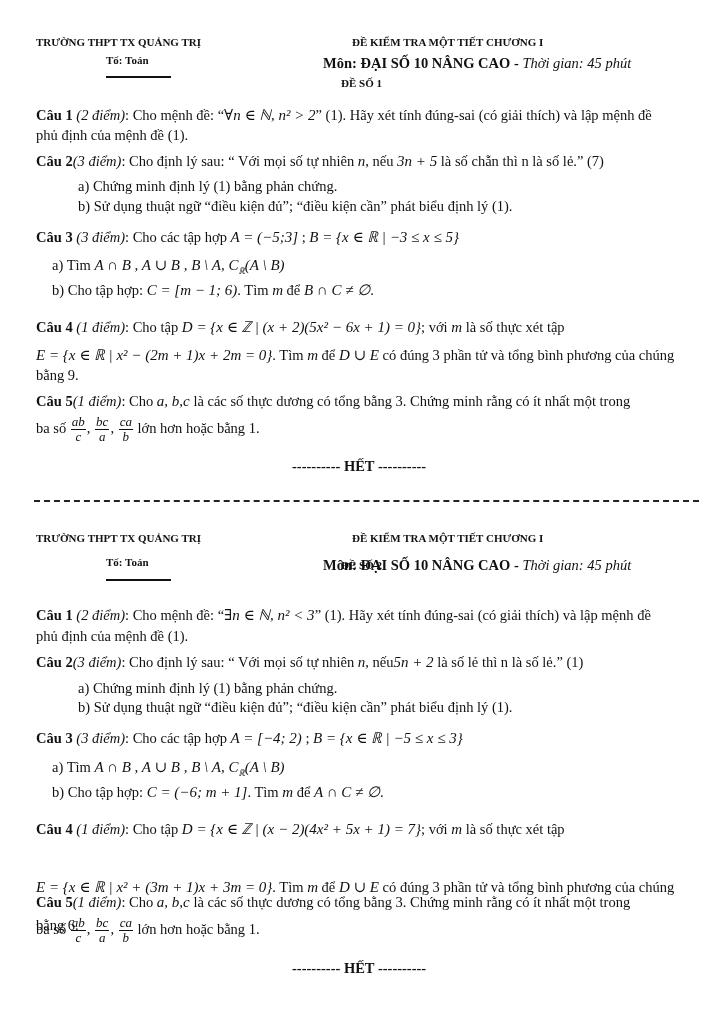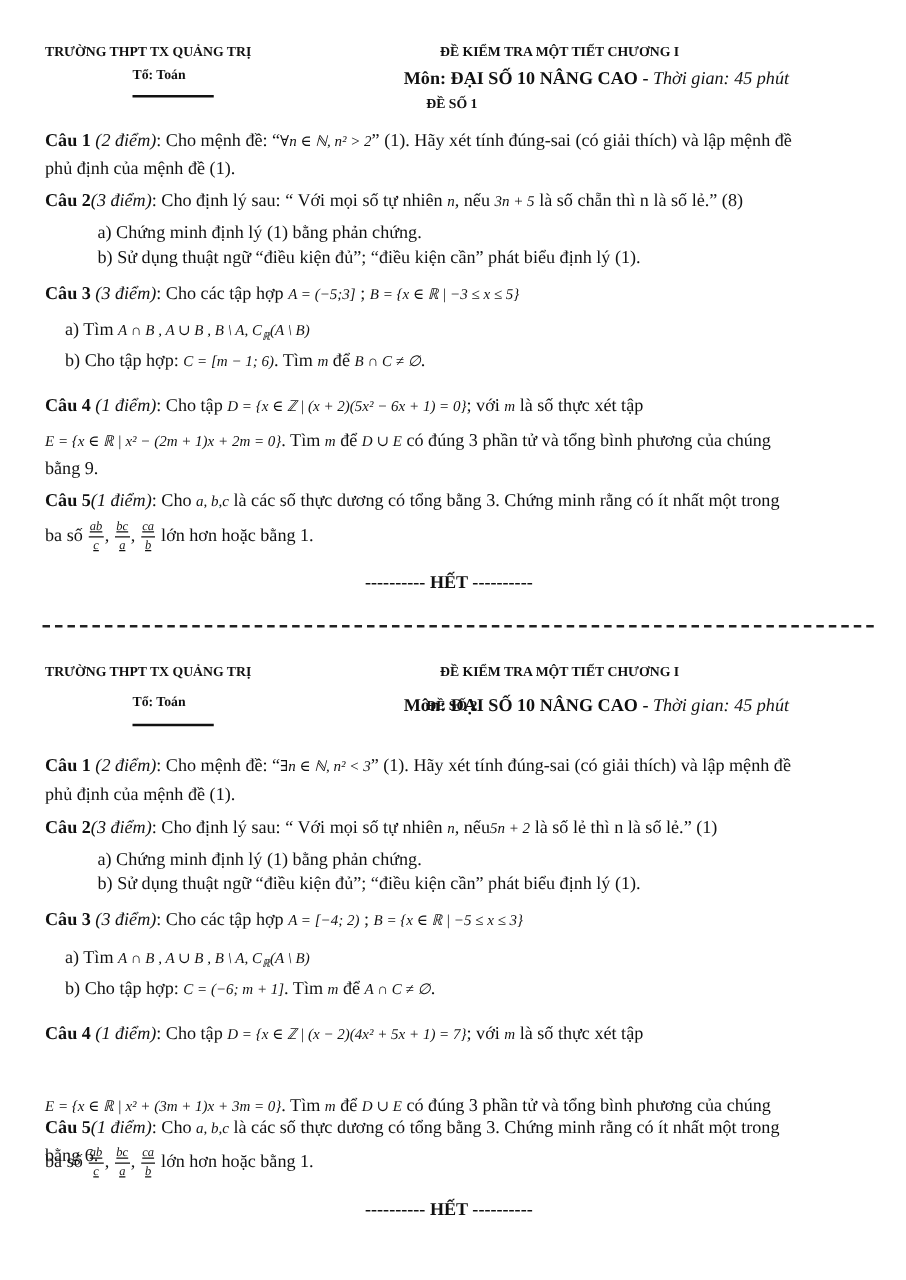--- a/index.html
+++ b/index.html
@@ -4,25 +4,25 @@
 <style>
   html, body { margin: 0; padding: 0; background: #ffffff; }
   body {
     width: 725px; height: 1024px; position: relative; overflow: hidden;
     font-family: "Liberation Serif", "DejaVu Serif", serif;
     color: #111; font-size: 14.5px;
   }
   .abs { position: absolute; white-space: nowrap; }
   .b { font-weight: bold; }
   .i { font-style: italic; }
-  .math { font-style: italic; font-size: 12px; }
+  .math { font-style: italic; font-size: 15px; }
   .hdr { font-weight: bold; font-size: 11px; }
   .ul { }
   .rule { position: absolute; height: 1.5px; background: #111; }
-  .frac { display: inline-block; vertical-align: middle; text-align: center; font-style: italic; font-size: 10px; line-height: 14px; margin: 0 1px; text-decoration: underline; }
+  .frac { display: inline-block; vertical-align: middle; text-align: center; font-style: italic; font-size: 13px; line-height: 14px; margin: 0 1px; }
   .frac .num { display: block; border-bottom: 1px solid #111; padding: 0 1px; }
   .frac .den { display: block; }
   .sep { position: absolute; left: 34px; width: 665px; top: 500px; border-top: 2px dashed #222; height: 0; }
 </style>
 </head>
 <body>
 
 <div>
   <div class="abs hdr" style="left:36px;top:36px;">TRƯỜNG THPT TX QUẢNG TRỊ</div>
   <div class="abs hdr" style="left:106px;top:54px;">Tổ: Toán</div>
@@ -34,21 +34,21 @@
   </div>
   <div class="abs hdr ul" style="left:341px;top:77px;">ĐỀ SỐ 1</div>
 
   <div class="abs" style="left:36px;top:104px;">
     <span class="b">Câu 1</span>
     <span class="i">(2 điểm)</span><span>:  Cho mệnh đề: “</span><span class="math">∀n ∈ ℕ, n² &gt; 2</span><span>”  (1). Hãy xét tính đúng-sai (có giải thích) và lập mệnh đề</span>
   </div>
   <div class="abs" style="left:36px;top:127px;">phủ định của mệnh đề (1).</div>
 
   <div class="abs" style="left:36px;top:153px;">
-    <span class="b">Câu 2</span><span class="i">(3  điểm)</span><span>: Cho định lý sau: “ Với mọi số tự nhiên </span><span class="math">n</span><span>, nếu </span><span class="math">3n + 5</span><span> là số chẵn thì n là số lẻ.” (8)</span>
+    <span class="b">Câu 2</span><span class="i">(3  điểm)</span><span>: Cho định lý sau: “ Với mọi số tự nhiên </span><span class="math">n</span><span>, nếu </span><span class="math">3n + 5</span><span> là số chẵn thì n là số lẻ.” (7)</span>
   </div>
   <div class="abs" style="left:78px;top:178px;">a)  Chứng minh định lý (1) bằng phản chứng.</div>
   <div class="abs" style="left:78px;top:198px;">b)  Sử dụng thuật ngữ “điều kiện đủ”; “điều kiện cần” phát biểu định lý  (1).</div>
 
   <div class="abs" style="left:36px;top:226px;">
     <span class="b">Câu 3</span>
     <span class="i">(3 điểm)</span><span>: Cho các tập hợp </span><span class="math">A = (−5;3]</span><span> ; </span><span class="math">B = {x ∈ ℝ | −3 ≤ x ≤ 5}</span>
   </div>
   <div class="abs" style="left:52px;top:256px;">
     <span>a)  Tìm </span><span class="math">A ∩ B , A ∪ B , B \ A, C</span><sub class="math" style="font-size:9px;">ℝ</sub><span class="math">(A \ B)</span>

